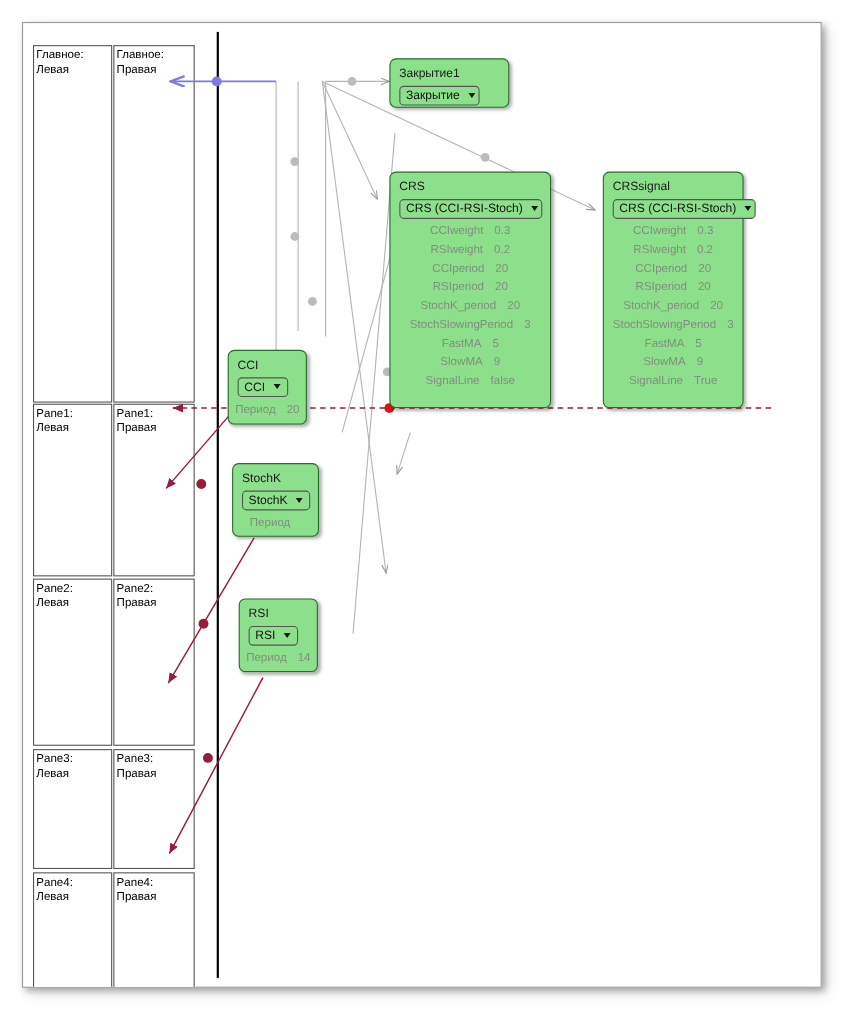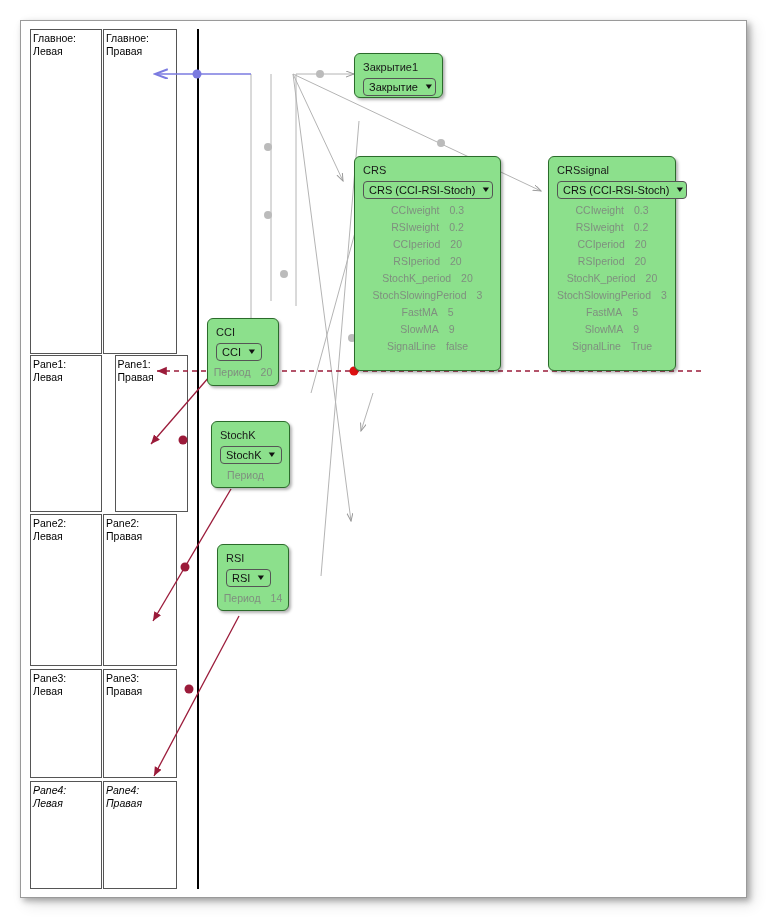--- a/index.html
+++ b/index.html
@@ -11,21 +11,21 @@
   #canvas{
     position:absolute;left:20px;top:20px;width:725px;height:876px;
     background:#ffffff;
     border:1px solid #9a9a9a;
     box-shadow:3px 3px 6px rgba(0,0,0,0.30), 6px 6px 14px rgba(0,0,0,0.12);
     overflow:hidden;
   }
 
   
   #panes{position:absolute;left:9px;top:8px;width:158px;height:860px;}
-  .pane-row{position:absolute;left:0;display:flex;width:158px;}
+  .pane-row{position:absolute;left:0;display:flex;width:158px;margin-top:12px;}
   .pane-cell{
     position:relative;
     box-sizing:border-box;
     border:1px solid #555;
     background:#ffffff;
     font-size:10.5px;
     color:#000;
     padding:2px 2px 0 2px;
     line-height:13px;
     overflow:hidden;
@@ -81,21 +81,21 @@
         <div class="pane-cell left" style="height:325px;">
           <span class="l1">Главное:</span>
           <span class="l2">Левая</span>
         </div>
         <div class="pane-cell right" style="height:325px;">
           <span class="l1">Главное:</span>
           <span class="l2">Правая</span>
         </div>
       </div>
 
-      <div class="pane-row" style="top:326px;height:157px;gap:12px;">
+      <div class="pane-row" style="top:326px;height:157px;">
         <div class="pane-cell left" style="height:157px;">
           <span class="l1">Pane1:</span>
           <span class="l2">Левая</span>
         </div>
         <div class="pane-cell right" style="height:157px;">
           <span class="l1">Pane1:</span>
           <span class="l2">Правая</span>
         </div>
       </div>
 
@@ -114,21 +114,21 @@
         <div class="pane-cell left" style="height:109px;">
           <span class="l1">Pane3:</span>
           <span class="l2">Левая</span>
         </div>
         <div class="pane-cell right" style="height:109px;">
           <span class="l1">Pane3:</span>
           <span class="l2">Правая</span>
         </div>
       </div>
 
-      <div class="pane-row" style="top:752px;height:92px;font-style:italic;">
+      <div class="pane-row" style="top:752px;height:92px;">
         <div class="pane-cell left" style="height:108px;">
           <span class="l1">Pane4:</span>
           <span class="l2">Левая</span>
         </div>
         <div class="pane-cell right" style="height:108px;">
           <span class="l1">Pane4:</span>
           <span class="l2">Правая</span>
         </div>
       </div>
     </div>
@@ -187,21 +187,21 @@
         <path d="M195,348 L130,423" marker-end="url(#acrim)"></path>
         <path d="M210,468 L132,600" marker-end="url(#acrim)"></path>
         <path d="M218,595 L133,755" marker-end="url(#acrim)"></path>
       </g>
       <circle cx="162" cy="419" r="4.5" fill="#9b1b3a"></circle>
       <circle cx="164" cy="546" r="4.5" fill="#9b1b3a"></circle>
       <circle cx="168" cy="668" r="4.5" fill="#9b1b3a"></circle>
     </svg>
 
 
-    <div class="node" style="left:333px;top:32px;width:89px;height:45px;">
+    <div class="node" style="left:333px;top:32px;width:109px;height:45px;">
       <div class="title">Закрытие1</div>
       <div class="combo" style="width:73px;">
         <span>Закрытие</span>
         <span class="caret">▼</span>
       </div>
     </div>
 
     <div class="node" style="left:333px;top:135px;width:147px;height:215px;">
       <div class="title">CRS</div>
       <div class="combo" style="width:130px;">

